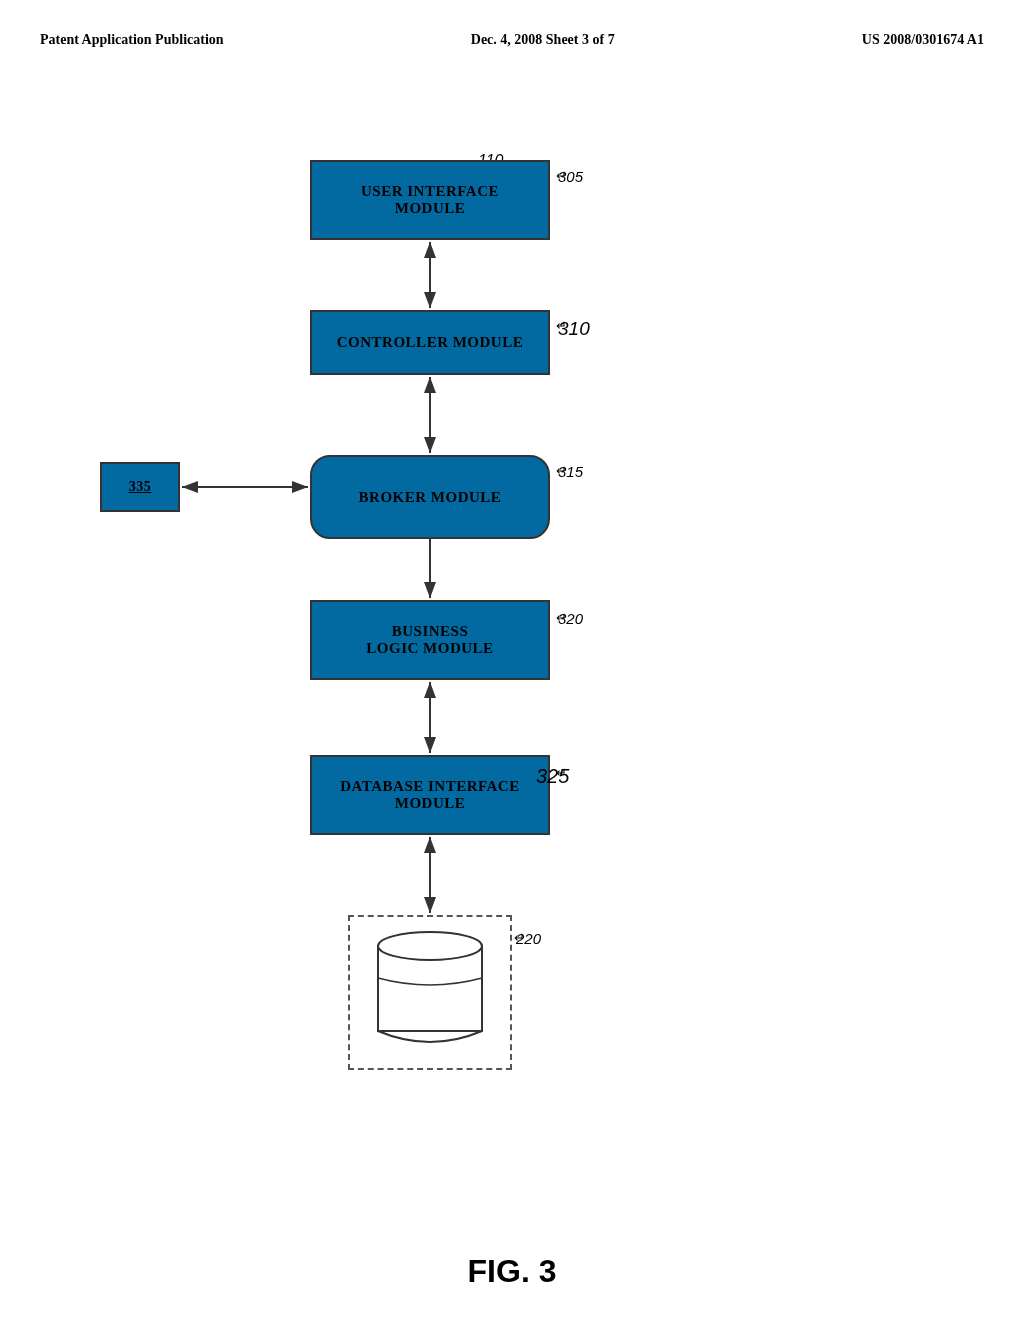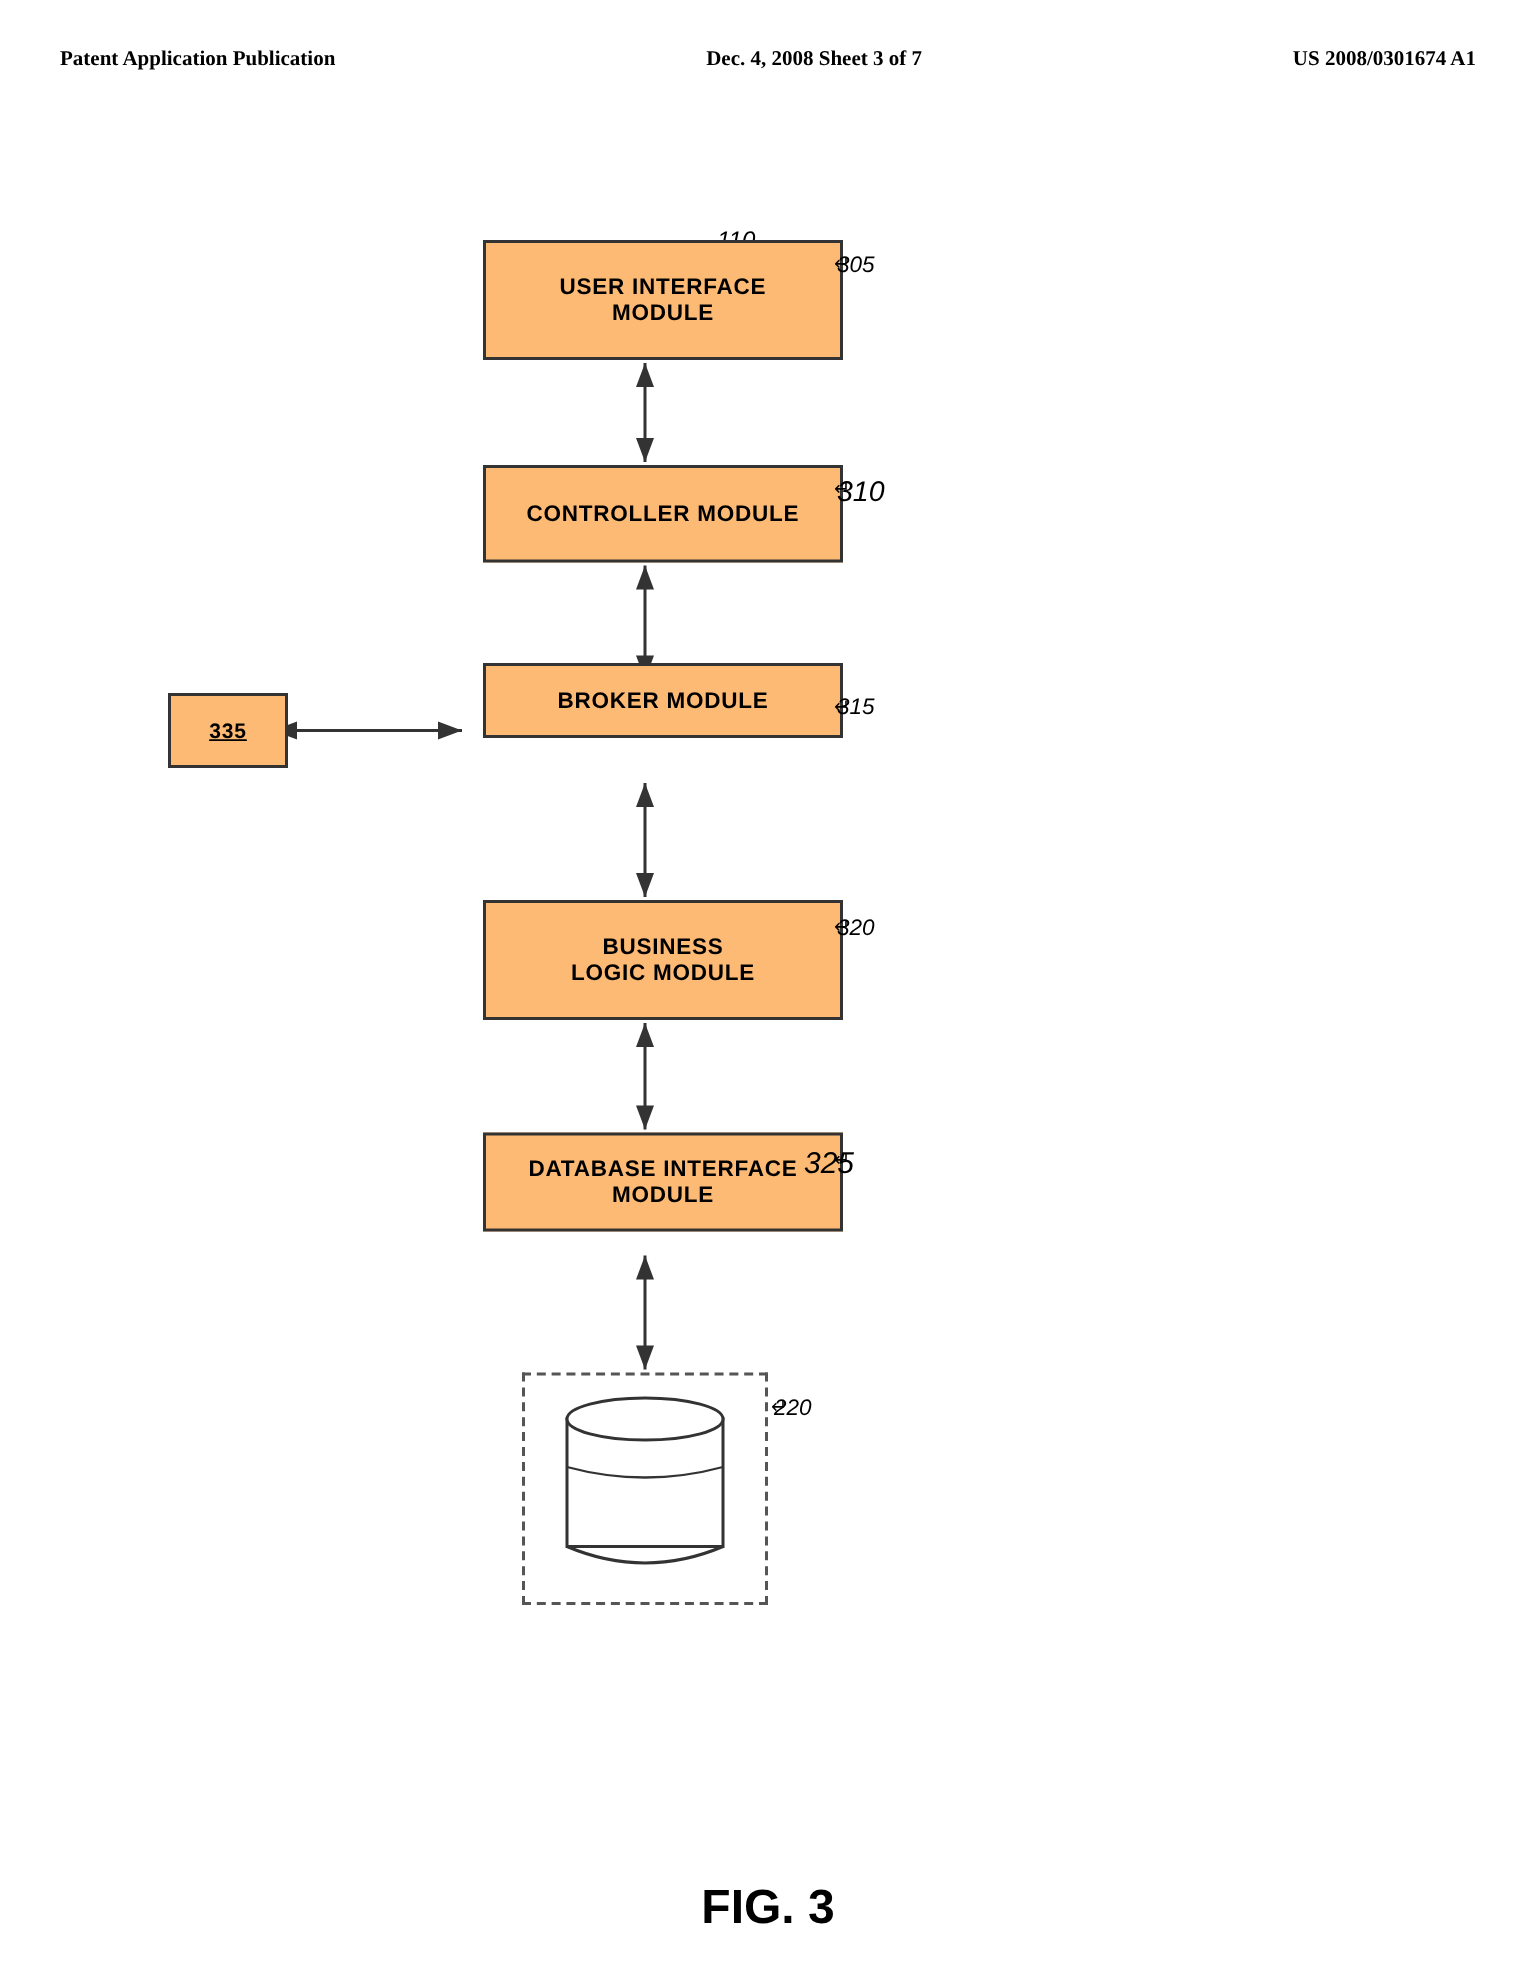--- a/index.html
+++ b/index.html
@@ -28,30 +28,29 @@
       top: 80px;
       left: 0;
       width: 1024px;
       height: 1150px;
     }
 
     
     .module-box {
       position: absolute;
       border: 2px solid #333;
-      background: #fdba74;
+      background: #0369a1;
       display: flex;
       align-items: center;
       justify-content: center;
       text-align: center;
-      font-family: Liberation Sans, sans-serif;
+      font-family: Liberation Serif, serif;
       font-weight: bold;
       font-size: 15px;
       letter-spacing: 0.5px;
-      margin-left: 12px;
     }
 
     
     .diagram-svg {
       position: absolute;
       top: 0;
       left: 0;
       width: 100%;
       height: 100%;
       pointer-events: none;
@@ -134,39 +133,39 @@
   <div class="label" style="left:558px; top:88px; font-size:15px;">305</div>
   <div style="position:absolute; left:556px; top:88px; font-size:13px; font-family:Arial;">↵</div>
 
   <div class="module-box" style="left:310px; top:230px; width:240px; height:65px;">
     <span>CONTROLLER MODULE</span>
   </div>
 
   <div class="label" style="left:558px; top:238px; font-size:19px;">310</div>
   <div style="position:absolute; left:556px; top:238px; font-size:13px; font-family:Arial;">↵</div>
 
-  <div class="module-box" style="left:310px; top:362px; width:240px; height:50px;">
+  <div class="module-box" style="left:310px; top:375px; width:240px; height:84px;border-radius:20px;">
     <span>BROKER MODULE</span>
   </div>
 
   <div class="label" style="left:558px; top:383px; font-size:15px;">315</div>
   <div style="position:absolute; left:556px; top:383px; font-size:13px; font-family:Arial;">↵</div>
 
   <div class="module-box" style="left:100px; top:382px; width:80px; height:50px; font-size:14px; text-decoration:underline;">
     <span style="text-decoration:underline;">335</span>
   </div>
 
   <div class="module-box" style="left:310px; top:520px; width:240px; height:80px;">
     <span>BUSINESS<br>LOGIC MODULE</span>
   </div>
 
   <div class="label" style="left:558px; top:530px; font-size:15px;">320</div>
   <div style="position:absolute; left:556px; top:530px; font-size:13px; font-family:Arial;">↵</div>
 
-  <div class="module-box" style="left:310px; top:675px; width:240px; height:66px;">
+  <div class="module-box" style="left:310px; top:675px; width:240px; height:80px;">
     <span>DATABASE INTERFACE<br>MODULE</span>
   </div>
 
   <div class="label" style="left:536px; top:685px; font-size:20px;">325</div>
   <div style="position:absolute; left:556px; top:685px; font-size:13px; font-family:Arial;">↵</div>
 
   <div style="position:absolute; left:348px; top:835px; width:164px; height:155px; border:2px dashed #555; background:#fff;"></div>
 
   <svg style="position:absolute; left:368px; top:848px; width:124px; height:128px;">
 

